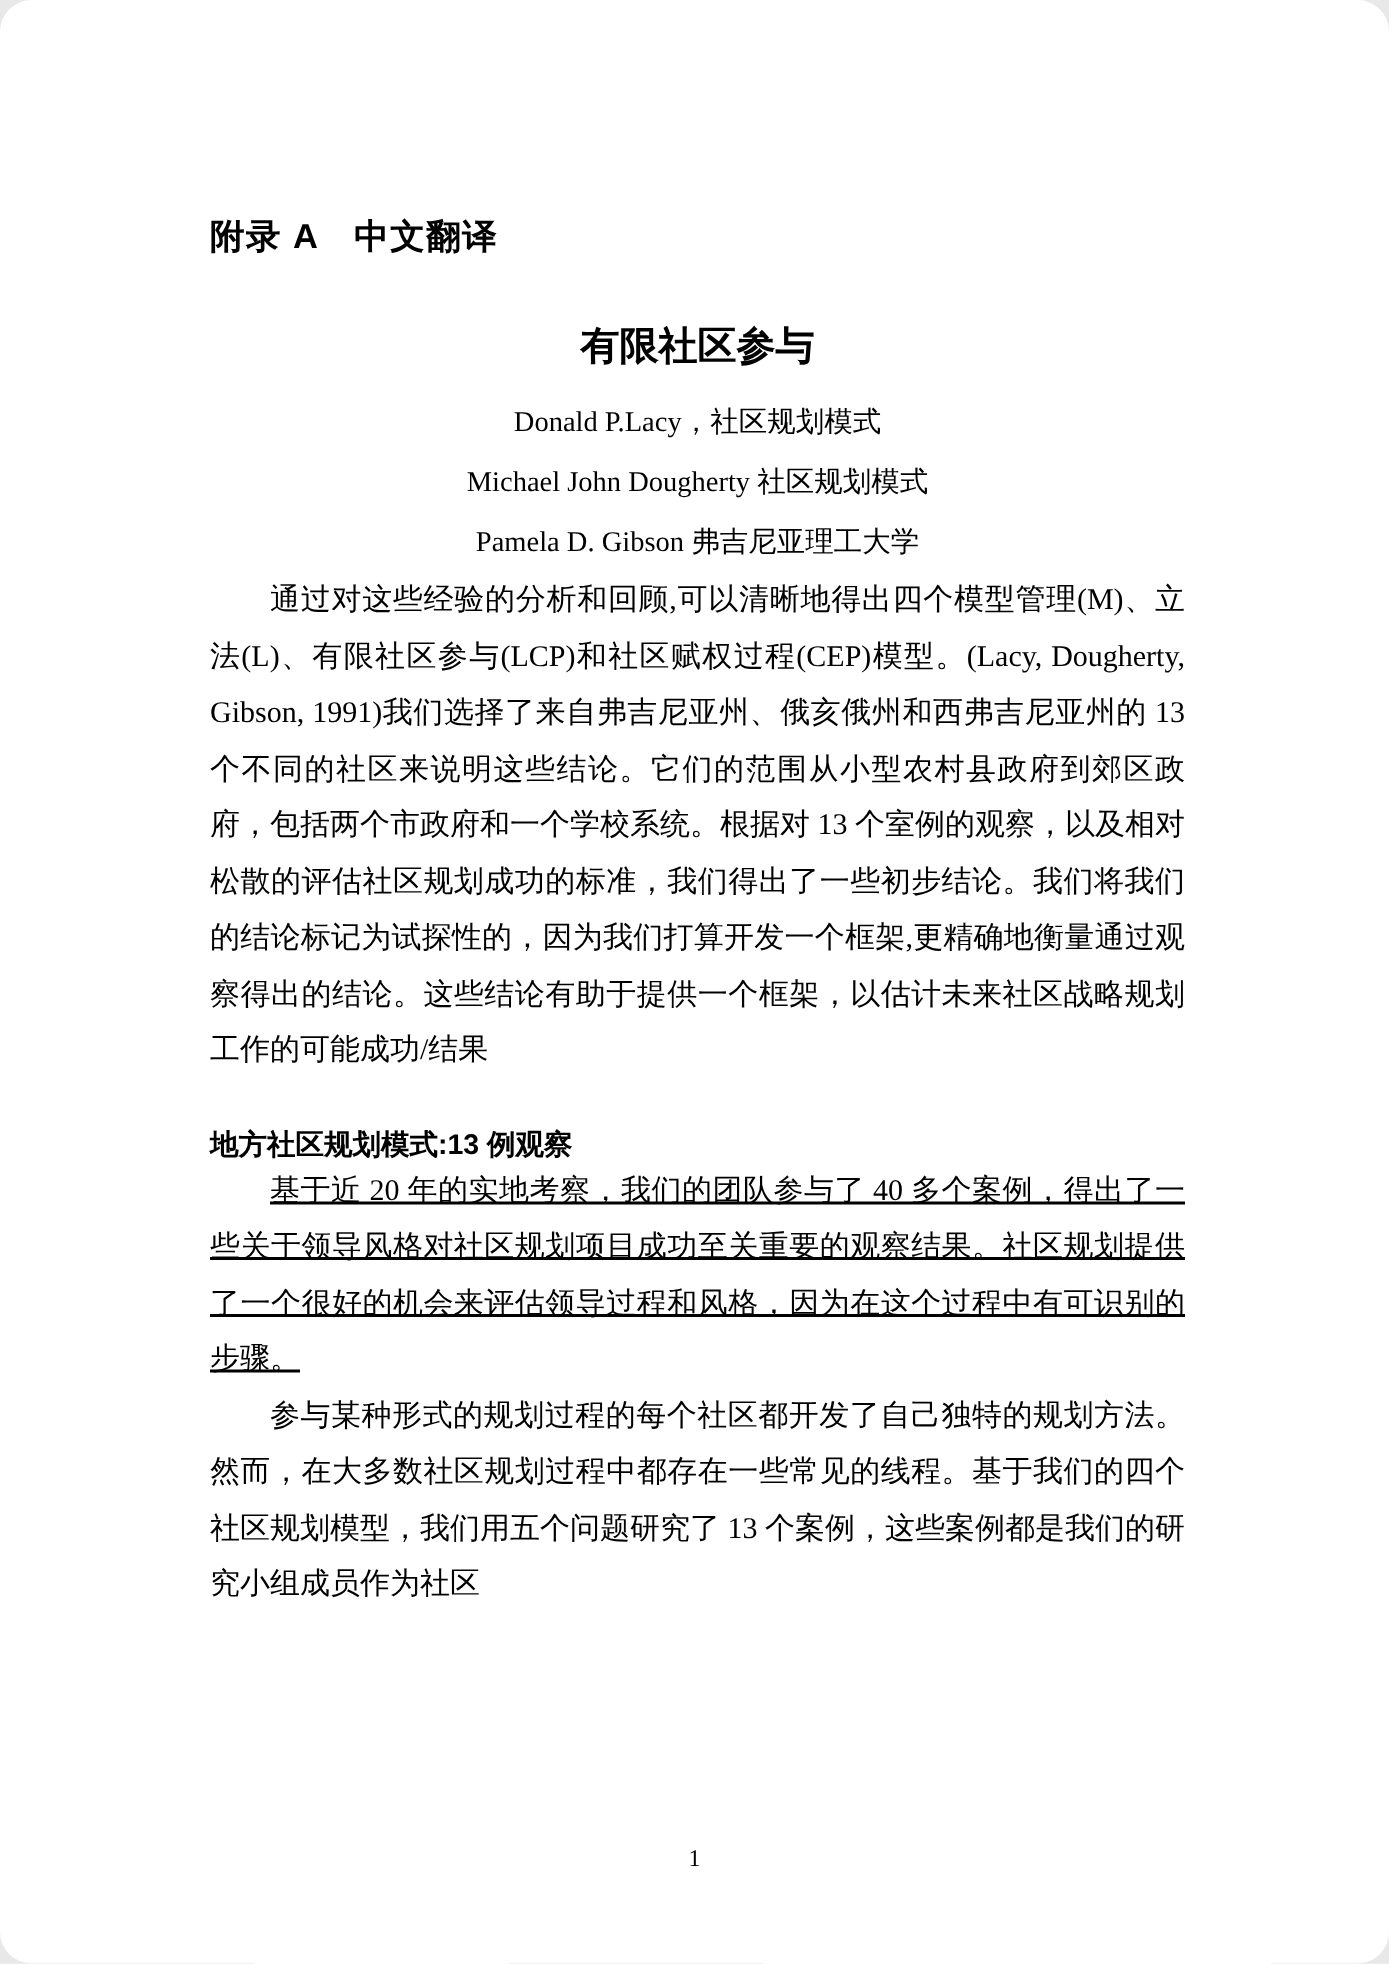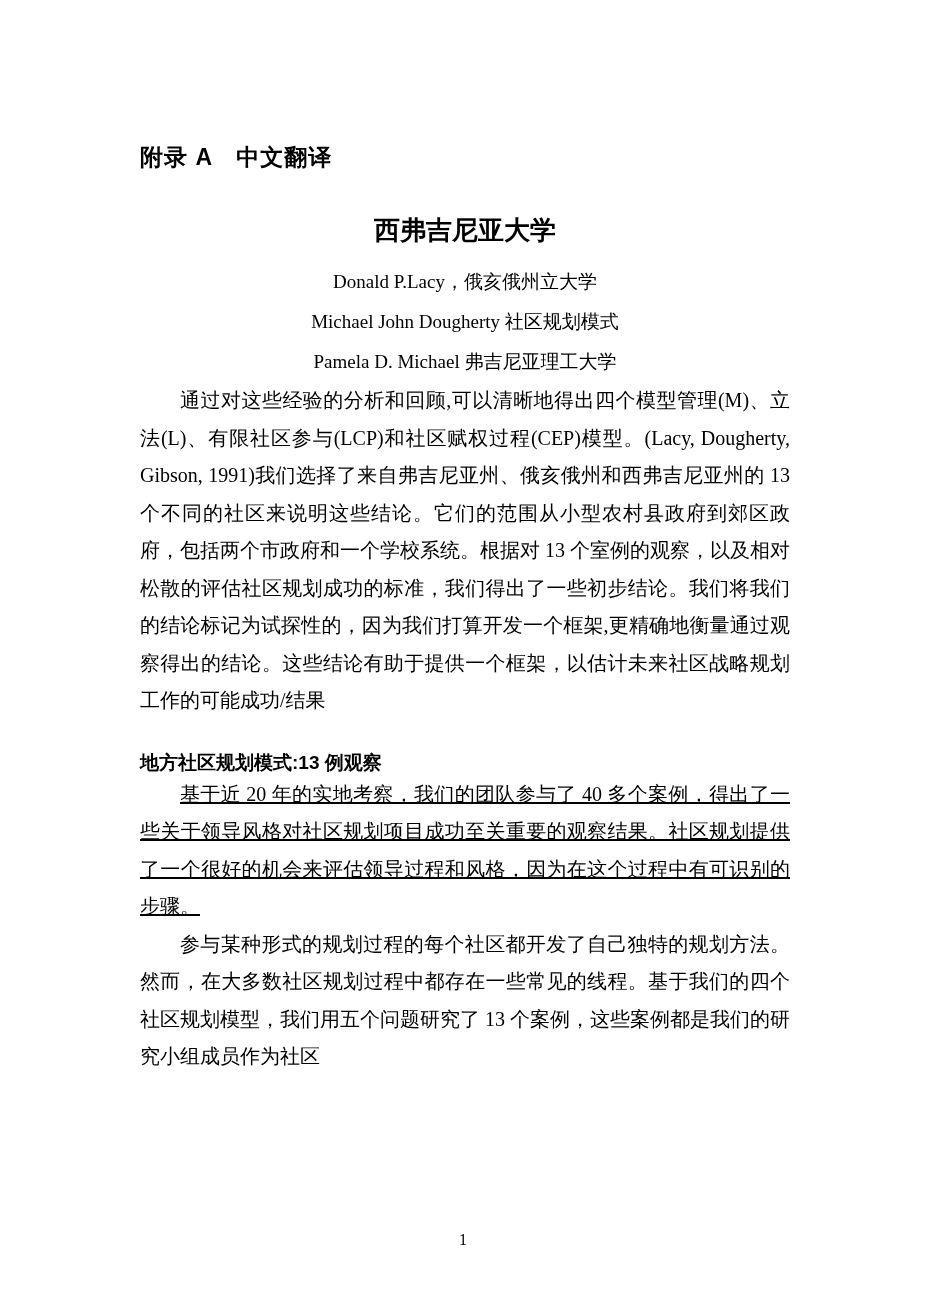--- a/index.html
+++ b/index.html
@@ -9,20 +9,21 @@
   }
   .page {
     position: relative;
     width: 926px;
     height: 1309px;
     margin: 0 auto;
     background: #ffffff;
     color: #000000;
     font-family: "Liberation Serif", "DejaVu Serif", serif;
     overflow: hidden;
+    border-radius: 21px;
   }
   .content {
     position: absolute;
     left: 140px;
     top: 0;
     width: 650px;
   }
   .appendix-heading {
     margin: 142px 0 0 0;
     font-size: 23px;
@@ -74,26 +75,26 @@
   }
 </style>
 </head>
 <body>
 
 <div class="page">
   <div class="content">
 
     <h2 class="appendix-heading">附录 A　中文翻译</h2>
 
-    <h1 class="doc-title">西弗吉尼亚大学</h1>
+    <h1 class="doc-title">有限社区参与</h1>
 
     <div class="authors">
-      <p class="author-line">Donald P.Lacy，俄亥俄州立大学</p>
+      <p class="author-line">Donald P.Lacy，社区规划模式</p>
       <p class="author-line">Michael John Dougherty 社区规划模式</p>
-      <p class="author-line">Pamela D. Michael 弗吉尼亚理工大学</p>
+      <p class="author-line">Pamela D. Gibson 弗吉尼亚理工大学</p>
     </div>
 
 
     <p class="body-para para-intro-2">通过对这些经验的分析和回顾,可以清晰地得出四个模型管理(M)、立法(L)、有限社区参与(LCP)和社区赋权过程(CEP)模型。(Lacy, Dougherty, Gibson, 1991)我们选择了来自弗吉尼亚州、俄亥俄州和西弗吉尼亚州的 13 个不同的社区来说明这些结论。它们的范围从小型农村县政府到郊区政府，包括两个市政府和一个学校系统。根据对 13 个室例的观察，以及相对松散的评估社区规划成功的标准，我们得出了一些初步结论。我们将我们的结论标记为试探性的，因为我们打算开发一个框架,更精确地衡量通过观察得出的结论。这些结论有助于提供一个框架，以估计未来社区战略规划工作的可能成功/结果</p>
 
     <h3 class="section-heading">地方社区规划模式:13 例观察</h3>
 
     <p class="body-para para-obs-1">基于近 20 年的实地考察，我们的团队参与了 40 多个案例，得出了一些关于领导风格对社区规划项目成功至关重要的观察结果。社区规划提供了一个很好的机会来评估领导过程和风格，因为在这个过程中有可识别的步骤。</p>
 
     <p class="body-para para-obs-2">参与某种形式的规划过程的每个社区都开发了自己独特的规划方法。然而，在大多数社区规划过程中都存在一些常见的线程。基于我们的四个社区规划模型，我们用五个问题研究了 13 个案例，这些案例都是我们的研究小组成员作为社区</p>

